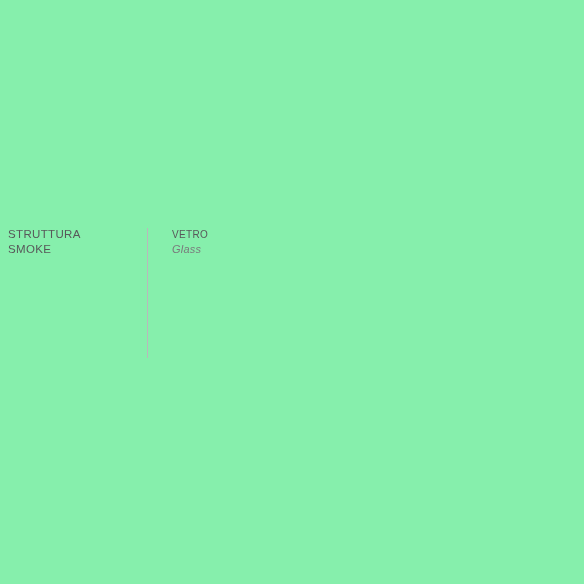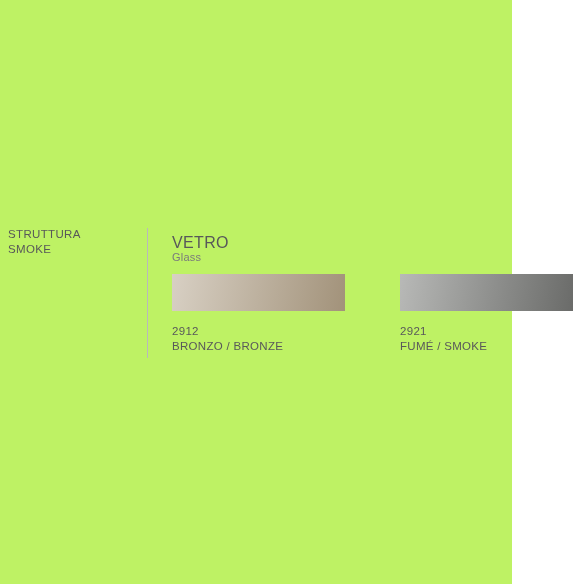--- a/index.html
+++ b/index.html
@@ -10,23 +10,23 @@
   body {
     width: 584px;
     height: 584px;
     overflow: hidden;
     font-family: "Liberation Sans", sans-serif;
     -webkit-font-smoothing: antialiased;
   }
 
   #sheet {
     position: relative;
-    width: 512px;
+    width: 584px;
     height: 584px;
-    background: #bef264;
+    background: #86efac;
   }
 
   
   .category-block {
     position: absolute;
     left: 8px;
     top: 227px;
     width: 130px;
   }
   .cat-title {
@@ -55,33 +55,33 @@
     background: #b9b9bb;
   }
 
   
   .group-block {
     position: absolute;
     left: 172px;
     top: 227px;
   }
   .group-title {
-    font-size: 16px;
+    font-size: 10px;
     letter-spacing: 0.35px;
     line-height: 15px;
     color: #58585a;
     white-space: nowrap;
-    margin-top: 8px;
   }
   .group-subtitle {
     font-size: 11px;
     letter-spacing: 0.2px;
     line-height: 15px;
     color: #7a7a7c;
     white-space: nowrap;
+    font-style: italic;
   }
 
   
   .swatch-row {
     position: absolute;
     left: 172px;
     top: 274px;
     display: flex;
     gap: 55px;
     align-items: flex-start;
@@ -122,32 +122,13 @@
     <div class="cat-subtitle">SMOKE</div>
   </div>
 
   <div class="divider" style="background: rgb(185, 185, 187);"></div>
 
   <div class="group-block">
     <div class="group-title">VETRO</div>
     <div class="group-subtitle">Glass</div>
   </div>
 
-  <div class="swatch-row">
-
-    <div class="swatch-item">
-      <div class="swatch-chip" style="background: linear-gradient(100deg, rgb(216, 208, 196) 0%, rgb(162, 146, 122) 100%);"></div>
-      <div class="swatch-labels">
-        <div class="swatch-code">2912</div>
-        <div class="swatch-name">BRONZO / BRONZE</div>
-      </div>
-    </div>
-
-    <div class="swatch-item">
-      <div class="swatch-chip" style="background: linear-gradient(100deg, rgb(184, 185, 183) 0%, rgb(106, 107, 105) 100%);"></div>
-      <div class="swatch-labels">
-        <div class="swatch-code">2921</div>
-        <div class="swatch-name">FUMÉ / SMOKE</div>
-      </div>
-    </div>
-
-  </div>
 </div>
 
 </body></html>

